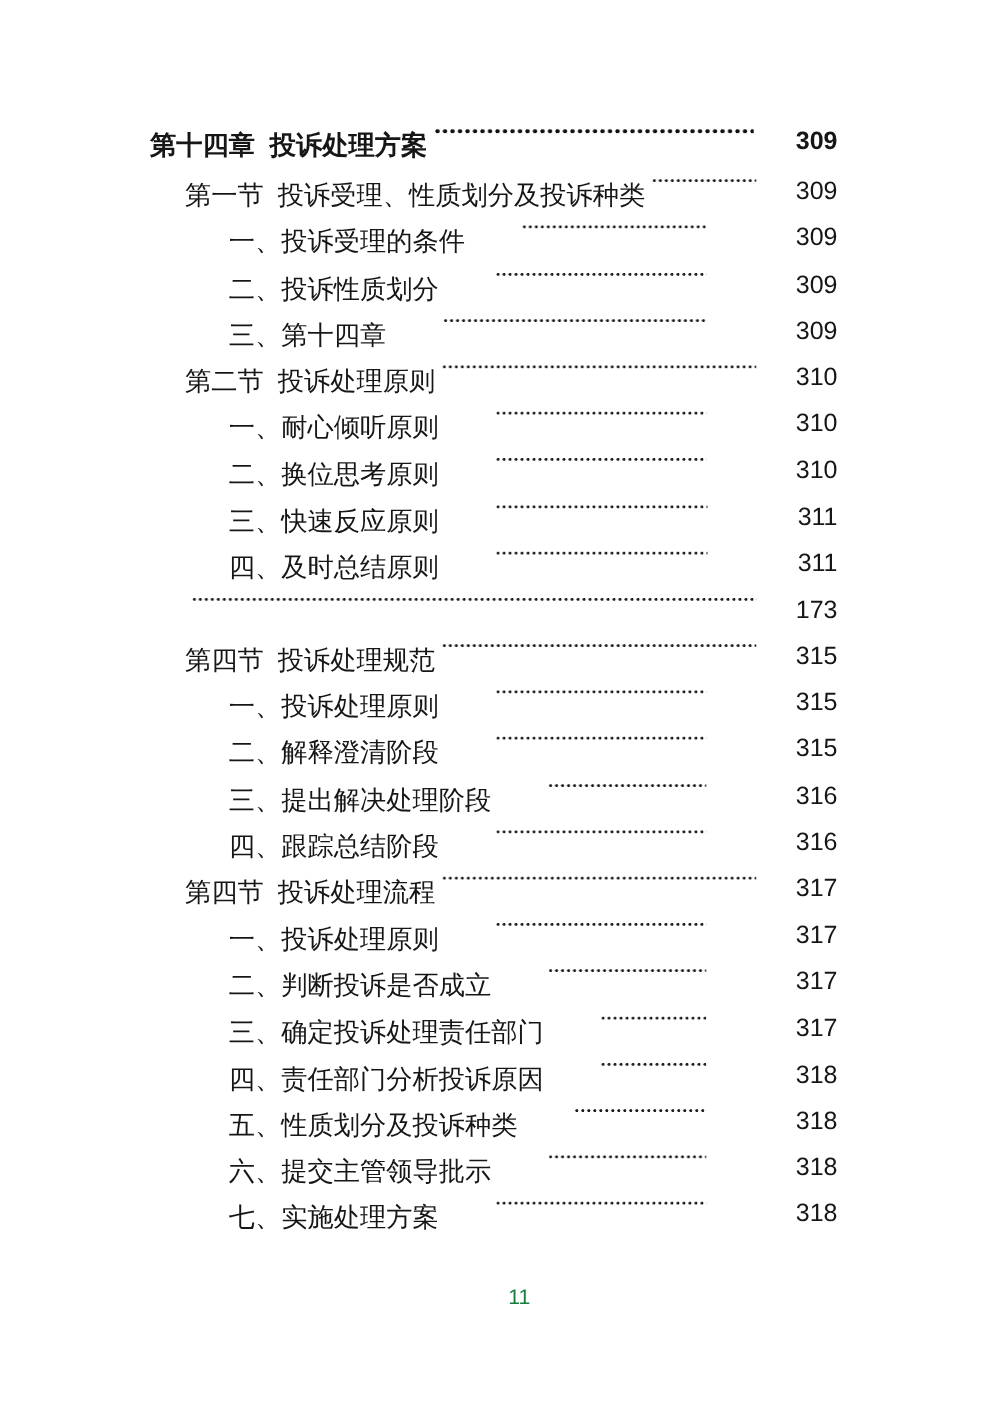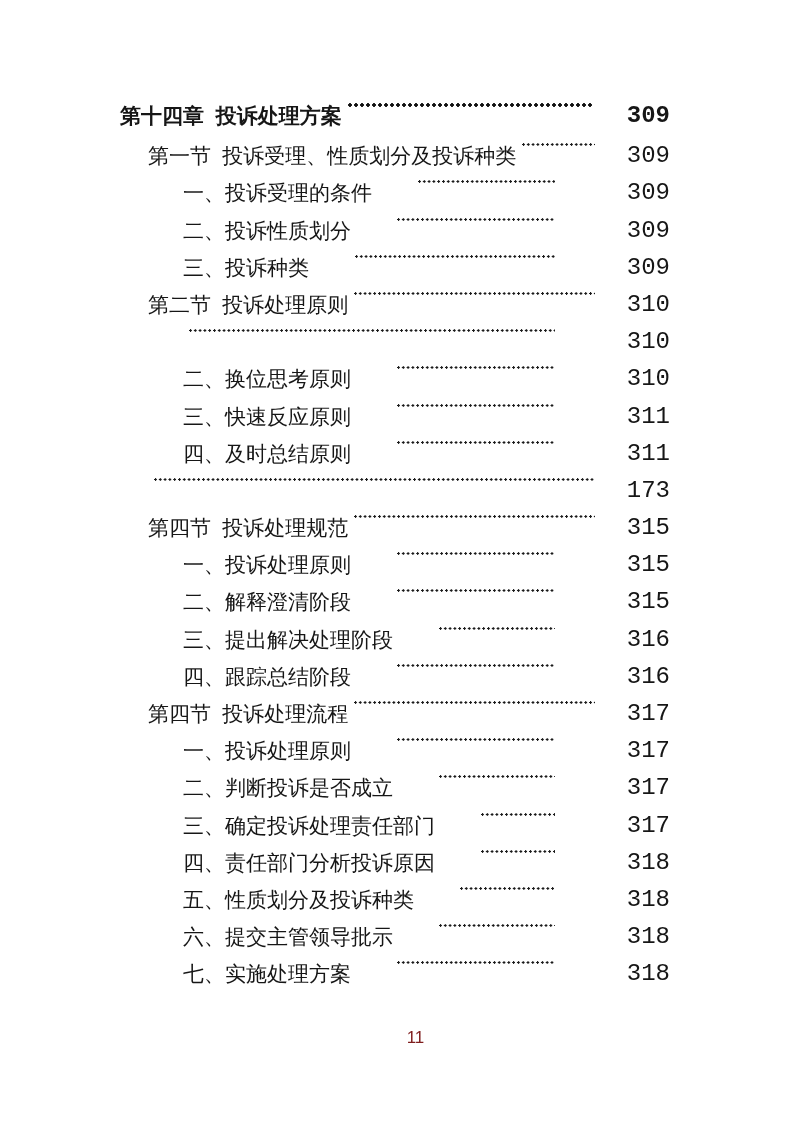--- a/index.html
+++ b/index.html
@@ -60,39 +60,39 @@
     background-repeat: repeat-x;
     background-position: left bottom;
   }
   .lvl1 .toc-leader {
     height: 6px;
     margin-right: 6px;
     background-image: radial-gradient(circle at 2px 3px, #111111 1.55px, rgba(0,0,0,0) 1.9px);
     background-size: 6px 6px;
   }
   .toc-page {
-    font-family: Liberation Mono, monospace;
-    font-size: 24px;
+    font-family: Liberation Sans, sans-serif;
+    font-size: 20px;
     white-space: nowrap;
     margin-left: 28px;
   }
   .lvl1 .toc-page {
     font-weight: 700;
   }
   .page-footer {
     position: absolute;
     top: 1028px;
     left: 0;
     width: 793px;
     box-sizing: border-box;
     padding-left: 38px;
     text-align: center;
     font-family: "Liberation Sans", "DejaVu Sans", sans-serif;
     font-size: 17px;
-    color: #7f1d1d;
+    color: #15803d;
   }
 </style>
 </head>
 <body>
 
 <div class="page">
   <nav class="toc">
       <div class="toc-row lvl1">
         <span class="toc-label">第十四章 投诉处理方案</span>
         <span class="toc-leader"></span>
@@ -107,30 +107,31 @@
         <span class="toc-label">一、投诉受理的条件</span>
         <span class="toc-leader"></span>
         <span class="toc-page">309</span>
       </div>
       <div class="toc-row lvl3">
         <span class="toc-label">二、投诉性质划分</span>
         <span class="toc-leader"></span>
         <span class="toc-page">309</span>
       </div>
       <div class="toc-row lvl3">
-        <span class="toc-label">三、投诉种类</span>
+        <span class="toc-label">三、第十四章</span>
         <span class="toc-leader"></span>
         <span class="toc-page">309</span>
       </div>
       <div class="toc-row lvl2">
         <span class="toc-label">第二节 投诉处理原则</span>
         <span class="toc-leader"></span>
         <span class="toc-page">310</span>
       </div>
       <div class="toc-row lvl3">
+        <span class="toc-label">一、耐心倾听原则</span>
         <span class="toc-leader"></span>
         <span class="toc-page">310</span>
       </div>
       <div class="toc-row lvl3">
         <span class="toc-label">二、换位思考原则</span>
         <span class="toc-leader"></span>
         <span class="toc-page">310</span>
       </div>
       <div class="toc-row lvl3">
         <span class="toc-label">三、快速反应原则</span>

